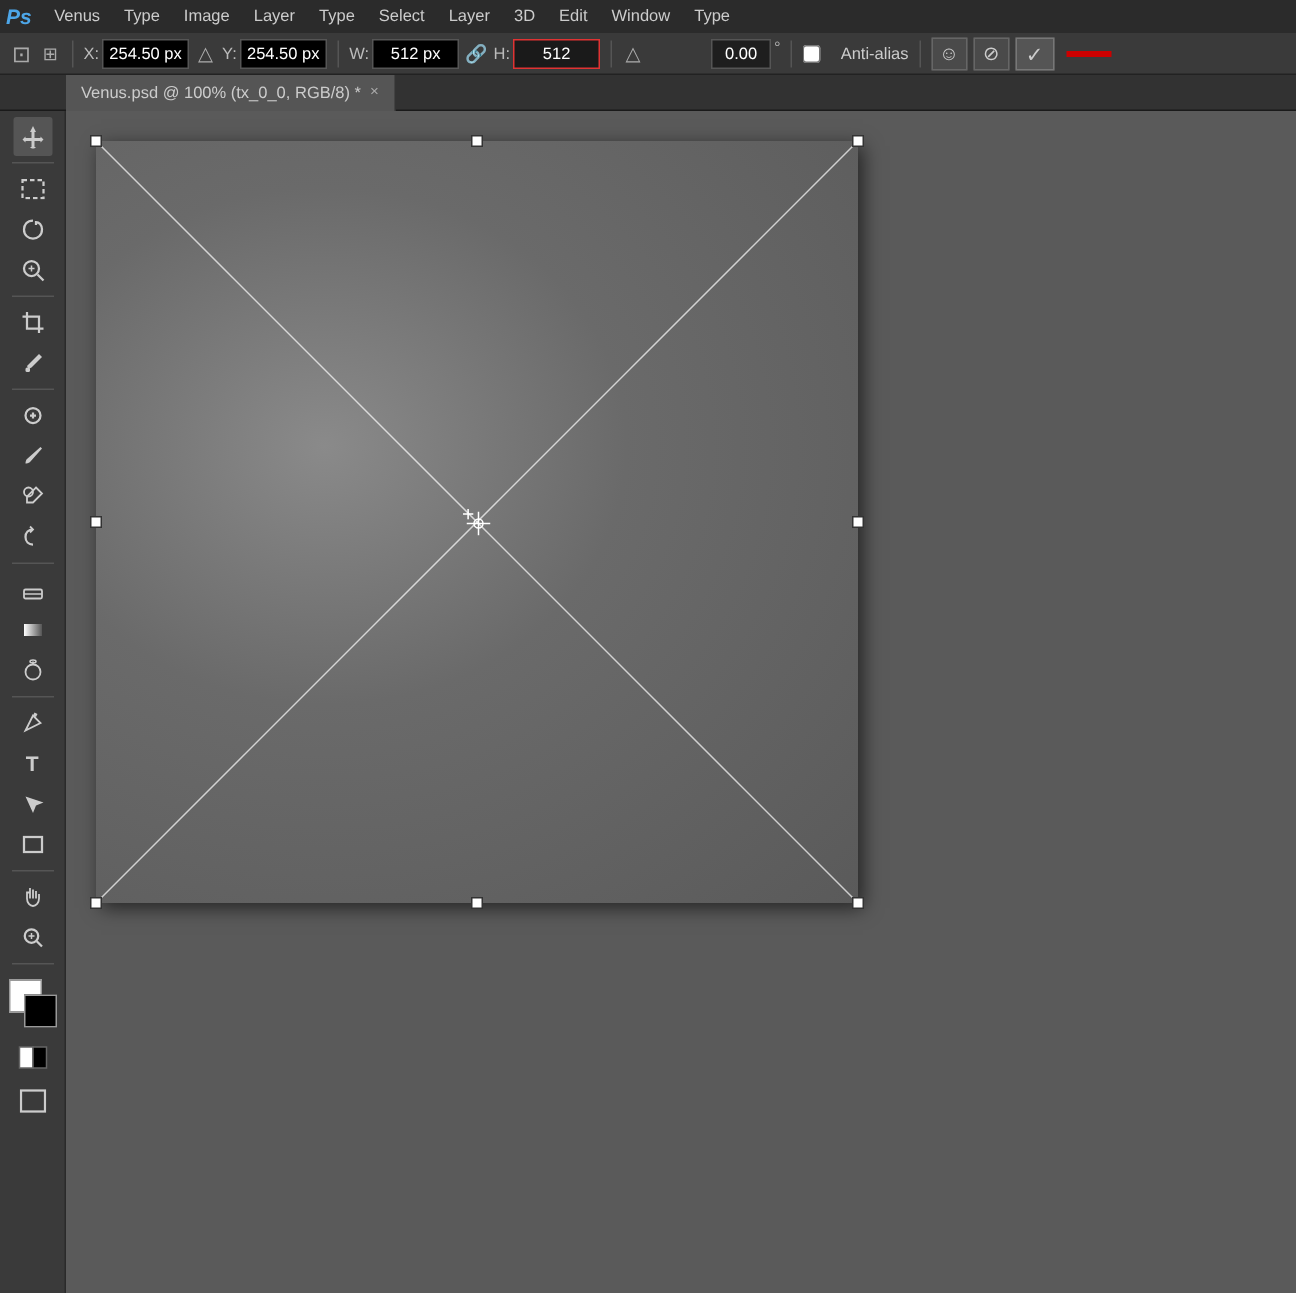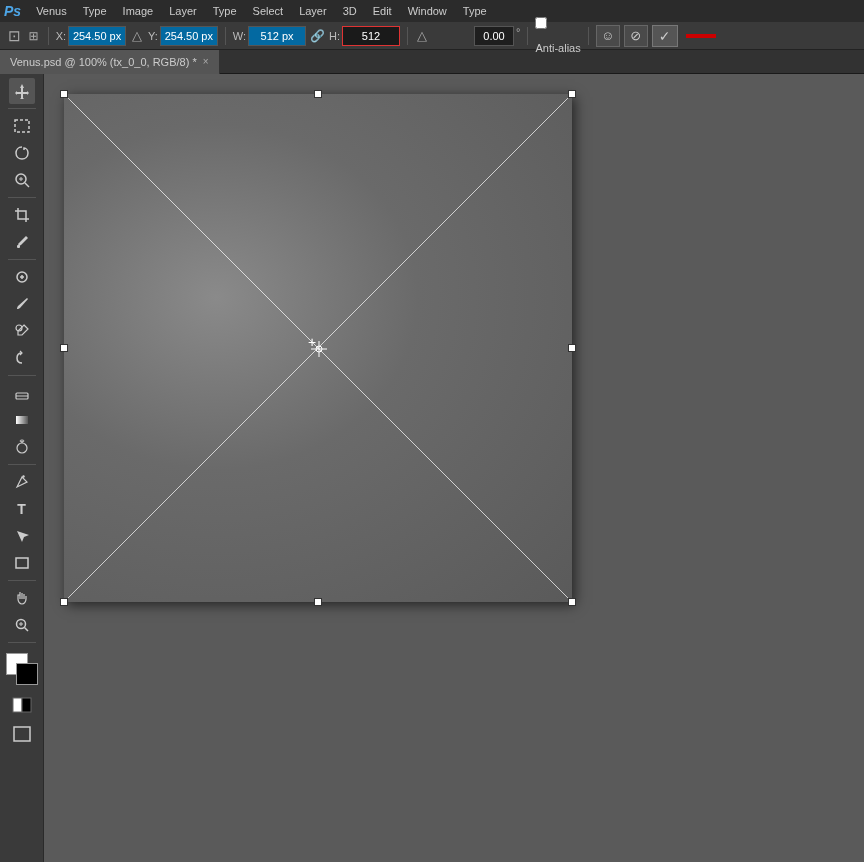--- a/index.html
+++ b/index.html
@@ -23,47 +23,48 @@
       display: flex; align-items: center; height: 28px;
       background: #3a3a3a; border-bottom: 1px solid #222;
       padding: 0 6px; gap: 4px;
     }
     .opt-icon { color: #aaa; font-size: 13px; margin: 0 2px; }
     .opt-field {
       display: flex; align-items: center; gap: 2px;
     }
     .opt-field label { color: #bbb; font-size: 11px; }
     .opt-field input {
-      width: 58px; height: 20px; background: #0369a1; border: 1px solid #555;
+      width: 58px; height: 20px; background: #000000; border: 1px solid #555;
       color: #fff; font-size: 11px; padding: 0 3px; text-align: center;
     }
     .opt-field input.highlighted { border-color: #e05; background: #1a1a1a; }
     .opt-sep { width: 1px; height: 18px; background: #555; margin: 0 3px; }
     .opt-link-icon { color: #888; font-size: 12px; }
     .opt-angle { display: flex; align-items: flex-start; gap: 2px; padding-left: 41px; }
     .opt-angle input { width: 40px; height: 20px; background: #1e1e1e; border: 1px solid #555; color: #fff; font-size: 11px; padding: 0 3px; text-align: center; }
     .opt-deg { color: #aaa; font-size: 11px; }
-    .opt-checkbox-area { display: flex; align-items: flex-start; gap: 13px; flex-direction: column; }
+    .opt-checkbox-area { display: flex; align-items: flex-start; gap: 13px; }
     .opt-checkbox-area input[type=checkbox] { width: 12px; height: 12px; }
     .opt-btn {
       width: 24px; height: 22px; background: #4a4a4a; border: 1px solid #666;
       color: #ccc; font-size: 13px; cursor: pointer; display: flex; align-items: center; justify-content: center;
     }
     .confirm-btn {
       width: 26px; height: 22px; background: #555; border: 1px solid #777;
       color: #ccc; font-size: 14px; cursor: pointer; display: flex; align-items: center; justify-content: center;
     }
     .cancel-indicator {
       width: 30px; height: 4px; background: #cc0000; margin-left: 4px;
     }
 
     
     #tabbar {
       display: flex; align-items: center; height: 24px;
       background: #323232; border-bottom: 1px solid #1a1a1a;
+      padding-left: 44px;
     }
     .tab {
       display: flex; align-items: center; height: 24px;
       background: #555; border-right: 1px solid #333;
       padding: 0 10px; font-size: 11px; color: #ccc; cursor: pointer;
       position: relative;
     }
     .tab .close-btn { margin-left: 6px; color: #aaa; font-size: 10px; }
 
     

